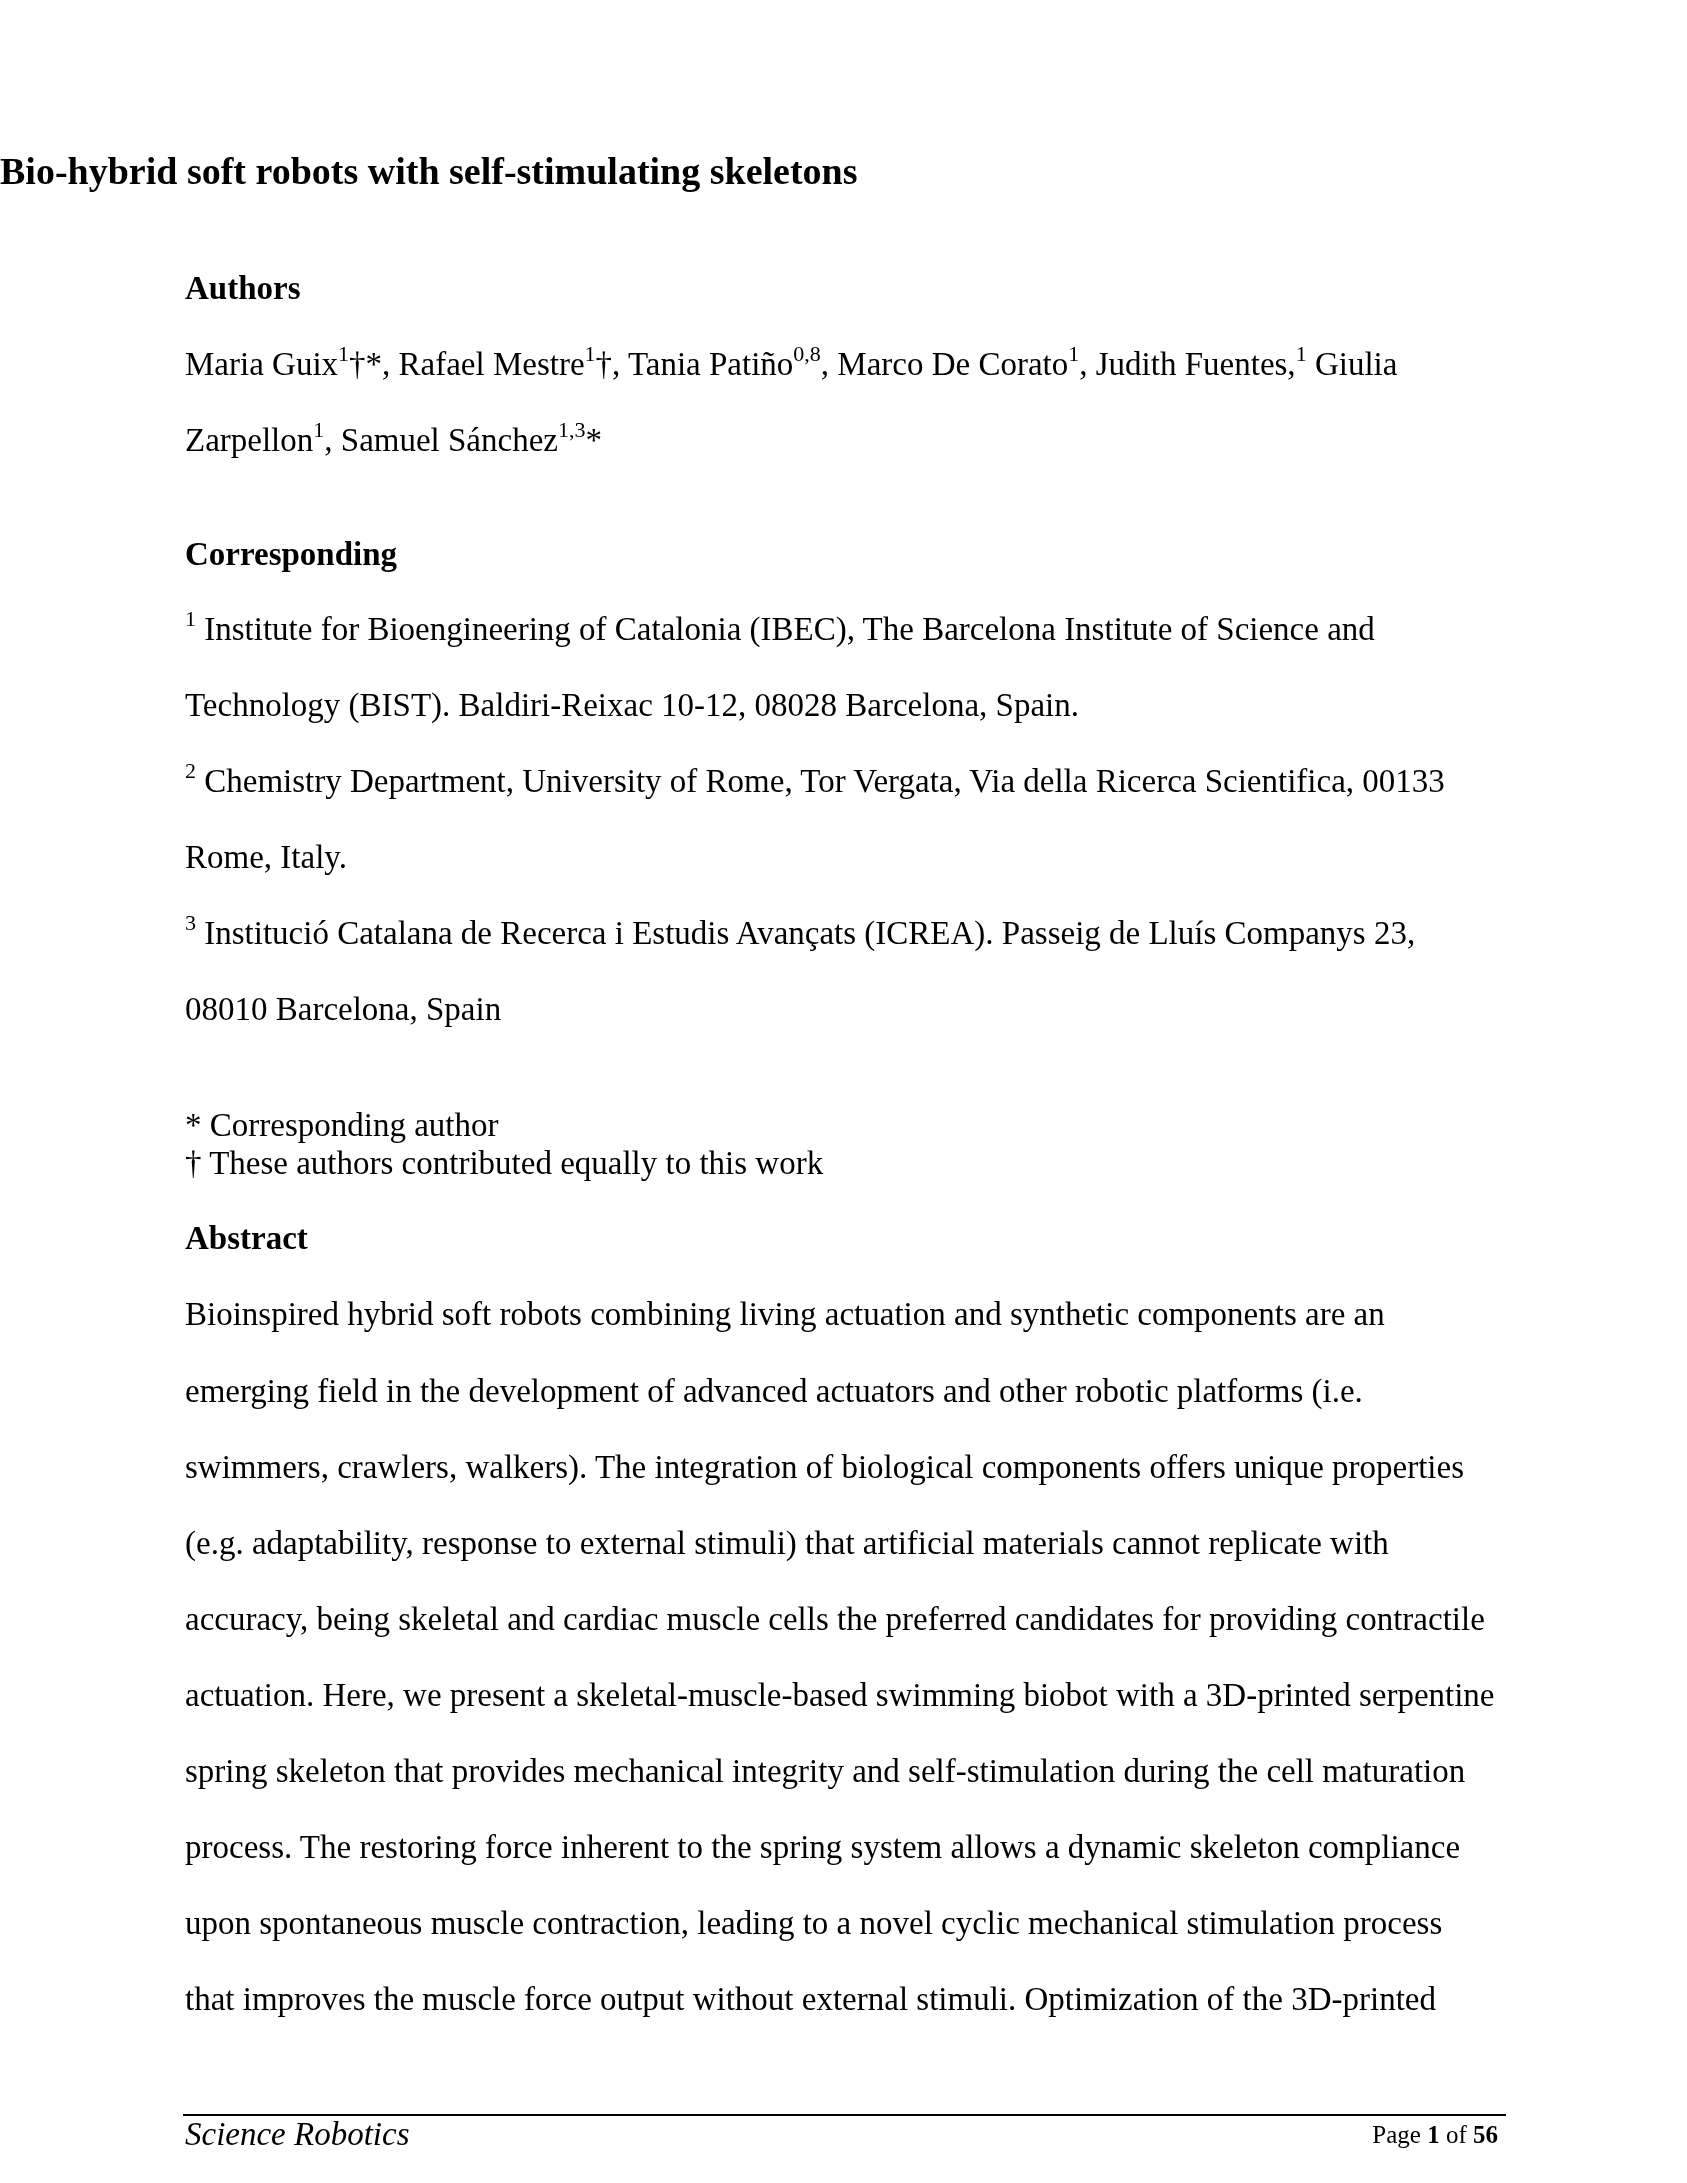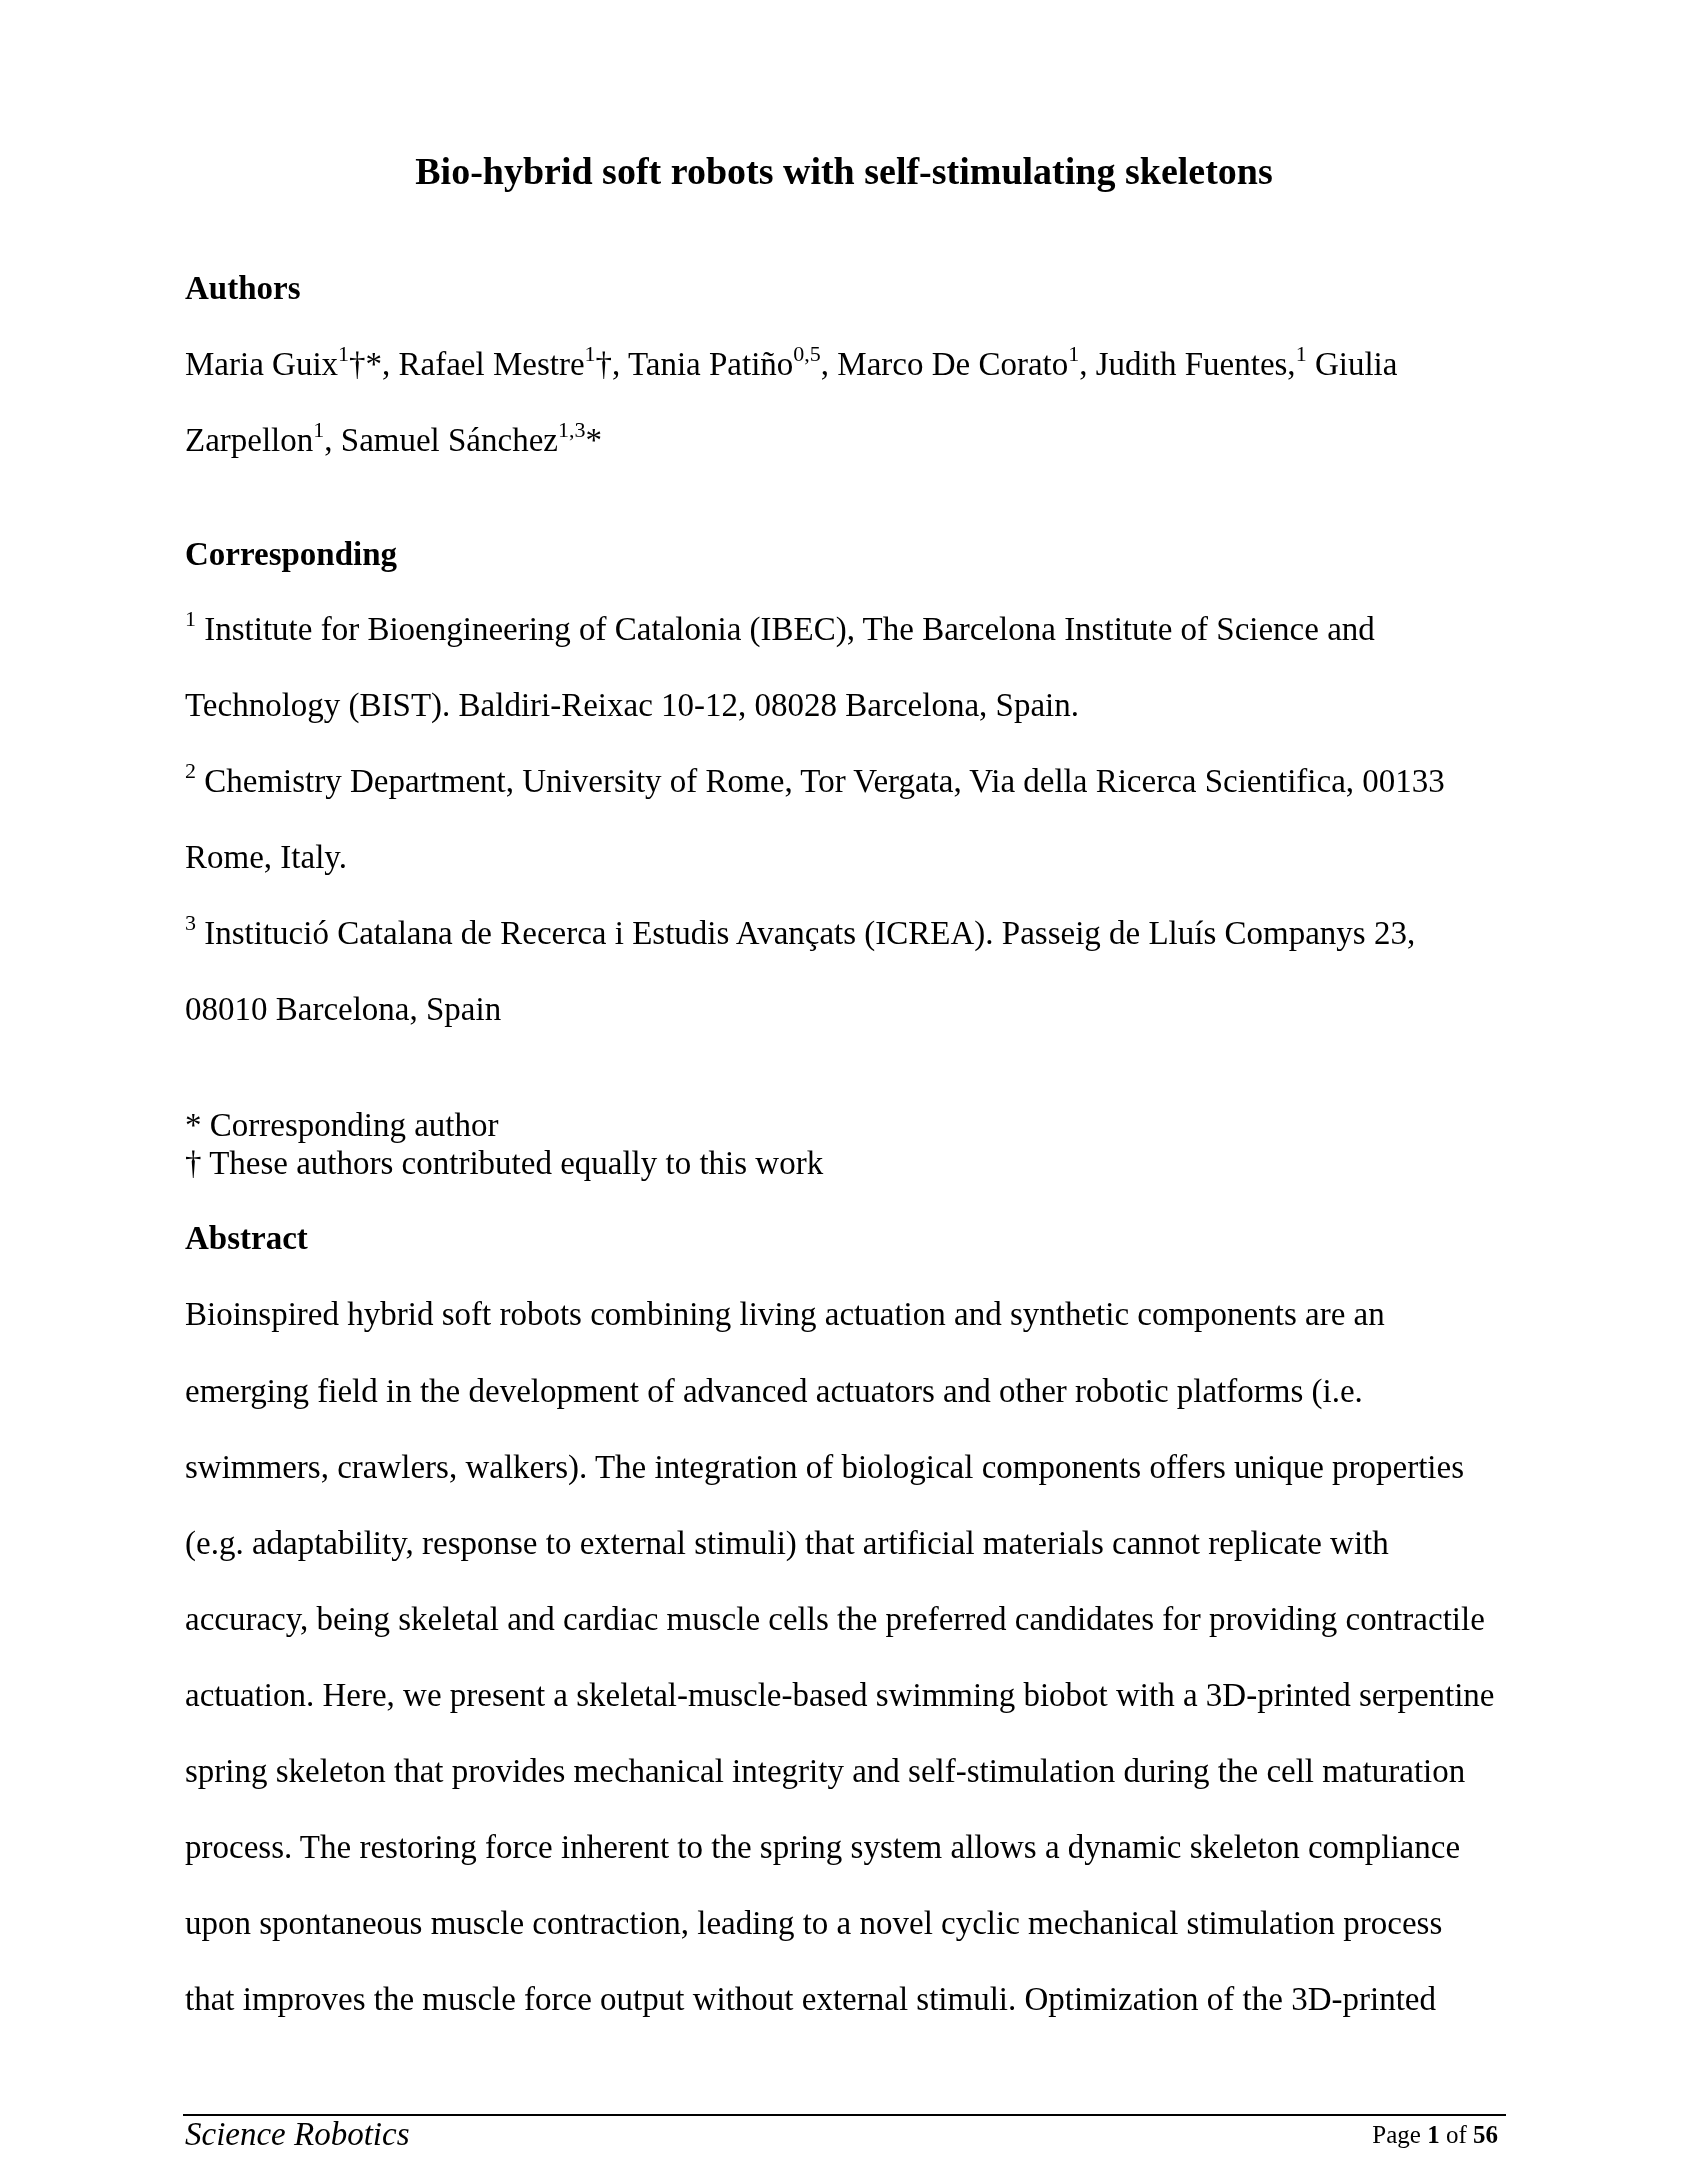--- a/index.html
+++ b/index.html
@@ -1,34 +1,34 @@
 <!DOCTYPE html>
 <html style="font-size:10.6px"><head>
 <meta charset="utf-8">
 <style>
   html, body { margin: 0; padding: 0; background: #ffffff; }
   body { width: 1688px; height: 2183px; position: relative; overflow: hidden; color: #000; font-family: "Liberation Serif", "DejaVu Serif", serif; }
   .line { position: absolute; left: 185px; white-space: nowrap; font-size: 33px; line-height: 33px; text-align: center; }
   .bold { font-weight: bold; }
-  .title { position: absolute; left: 0; width: 1688px; text-align: center; top: 152px; font-size: 38px; line-height: 38px; font-weight: bold; white-space: nowrap; }
+  .title { position: absolute; left: 0; width: 1688px; top: 152px; font-size: 38px; line-height: 38px; font-weight: bold; white-space: nowrap; }
   sup { font-size: 22px; line-height: 0; position: relative; top: -2px; vertical-align: super; }
   .rule { position: absolute; left: 183px; width: 1323px; top: 2114px; height: 2px; background: #000; }
   .footer-left { position: absolute; left: 185px; top: 2122px; font-size: 33px; line-height: 25px; font-style: italic; white-space: nowrap; }
   .footer-right { position: absolute; right: 190px; top: 2122px; font-size: 25px; line-height: 25px; white-space: nowrap; }
 </style>
 </head>
 <body>
 
 <div>
 
   <div class="title">Bio-hybrid soft robots with self-stimulating skeletons</div>
 
   <div class="line bold" style="top:272px">Authors</div>
 
-  <div class="line" style="top:348px"><span>Maria Guix</span><sup>1</sup><span>†*, </span><span>Rafael Mestre</span><sup>1</sup><span>†, </span><span>Tania Patiño</span><sup>0,5</sup><span>, </span><span>Marco De Corato</span><sup>1</sup><span>, </span><span>Judith Fuentes,</span><sup>1</sup><span> Giulia</span></div>
+  <div class="line" style="top:348px"><span>Maria Guix</span><sup>1</sup><span>†*, </span><span>Rafael Mestre</span><sup>1</sup><span>†, </span><span>Tania Patiño</span><sup>0,8</sup><span>, </span><span>Marco De Corato</span><sup>1</sup><span>, </span><span>Judith Fuentes,</span><sup>1</sup><span> Giulia</span></div>
 
   <div class="line" style="top:424px"><span>Zarpellon</span><sup>1</sup><span>, </span><span>Samuel Sánchez</span><sup>1,3</sup><span>*</span></div>
 
   <div class="line bold" style="top:538px">Corresponding</div>
 
   <div class="line" style="top:613px"><sup>1</sup><span> Institute for Bioengineering of Catalonia (IBEC), The Barcelona Institute of Science and</span></div>
   <div class="line" style="top:689px">Technology (BIST). Baldiri-Reixac 10-12, 08028 Barcelona, Spain.</div>
 
   <div class="line" style="top:765px"><sup>2</sup><span> Chemistry Department, University of Rome, Tor Vergata, Via della Ricerca Scientifica, 00133</span></div>
   <div class="line" style="top:841px">Rome, Italy.</div>

